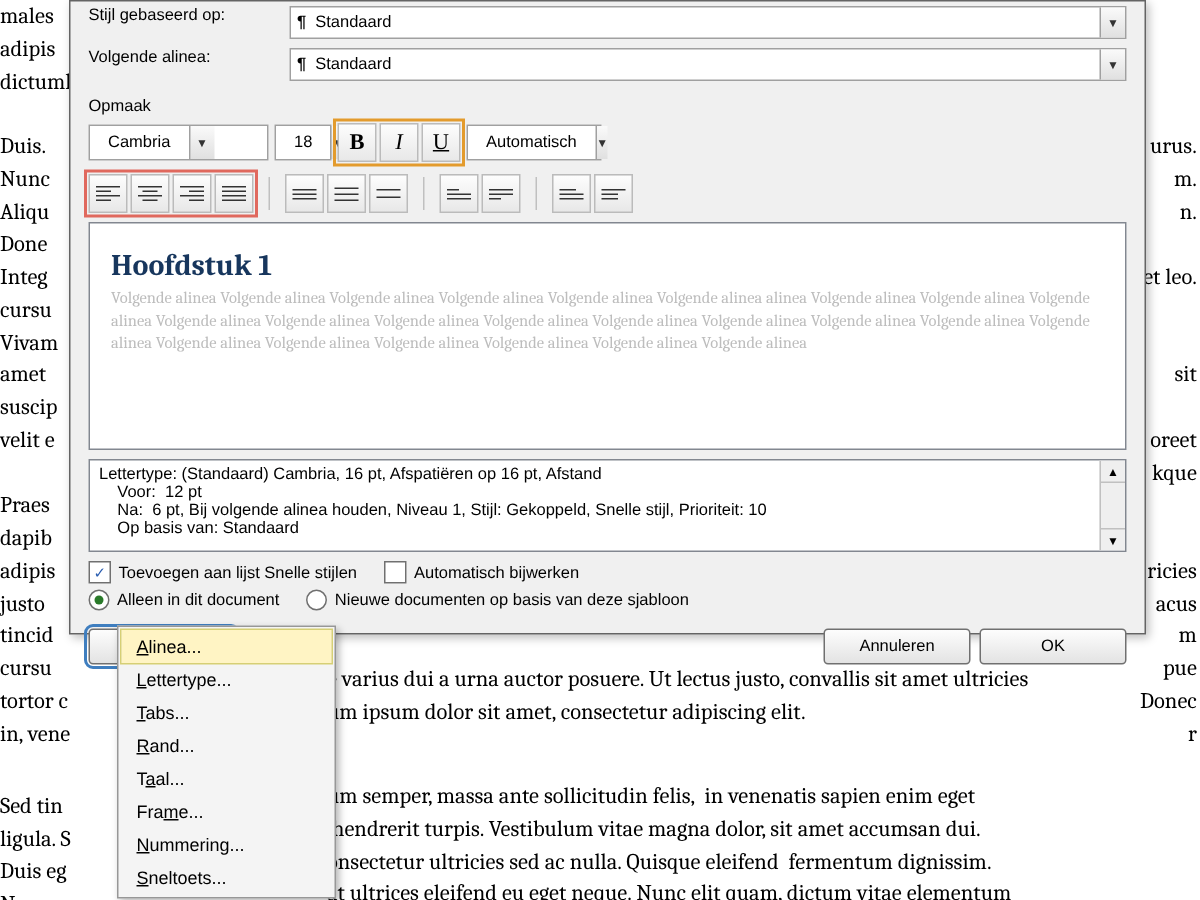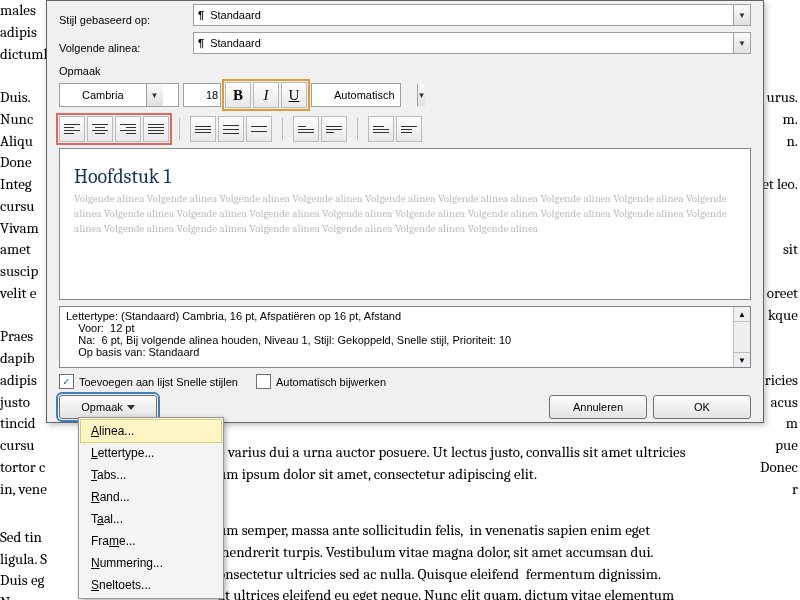--- a/index.html
+++ b/index.html
@@ -1,27 +1,27 @@
 <!DOCTYPE html>
 <html><head>
 <meta charset="utf-8">
 <style>
 html,body{margin:0;padding:0;font-family:"Segoe UI",Tahoma,sans-serif;font-size:11px;color:#000;background:#fff;width:800px;height:600px;overflow:hidden}
 .doc-bg{position:absolute;inset:0;font-family:Cambria,Georgia,serif;font-size:15px;line-height:1.45;padding:6px 8px;color:#000;white-space:pre-wrap}
-.bold{font-weight:normal}
+.bold{font-weight:bold}
 .dialog{position:absolute;left:46px;top:0;width:716px;height:421px;background:#f0f0f0;border:1px solid #646464;box-shadow:2px 2px 6px rgba(0,0,0,.25)}
-.row{display:flex;align-items:flex-end;gap:6px;padding:3px 12px}
+.row{display:flex;align-items:flex-start;gap:6px;padding:3px 12px}
 .lbl{width:128px;color:#000}
 .combo{flex:1;display:flex;align-items:center;background:#fff;border:1px solid #a0a0a0;height:20px;padding:0 4px;position:relative}
 .combo .para-mark{color:#000;margin-right:6px;font-weight:bold}
 .combo .arrow{position:absolute;right:0;top:0;width:16px;height:100%;border-left:1px solid #a0a0a0;background:linear-gradient(#fafafa,#e0e0e0);display:flex;align-items:center;justify-content:center}
 .section-lbl{padding:8px 12px 2px;color:#000}
 .toolbar{display:flex;align-items:center;gap:4px;padding:3px 12px}
 .tb-sel{display:flex;align-items:center;background:#fff;border:1px solid #a0a0a0;height:22px}
-.tb-sel .txt{padding:0 22px}
+.tb-sel .txt{padding:0 12px}
 .tb-sel .dd{width:16px;height:100%;border-left:1px solid #a0a0a0;background:linear-gradient(#fafafa,#e0e0e0);display:flex;align-items:center;justify-content:center}
 .fontname{width:118px}
 .fontsize{width:36px}
 .atxt{width:88px}
 .fmt-btn{width:24px;height:24px;border:1px solid #bbb;background:linear-gradient(#fdfdfd,#e8e8e8);display:flex;align-items:center;justify-content:center;font-family:"Times New Roman",serif;font-size:15px}
 .fmt-btn.b{font-weight:bold}
 .fmt-btn.i{font-style:italic}
 .fmt-btn.u{text-decoration:underline}
 .grp{display:flex;gap:2px}
 .hi-orange{outline:2px solid #e39b2d;outline-offset:1px}
@@ -294,20 +294,30 @@
     <div class="chk">
       <div class="chkbox">✓</div>
       <span>Toevoegen aan lijst Snelle stijlen</span>
     </div>
     <div class="chk">
       <div class="chkbox"></div>
       <span>Automatisch bijwerken</span>
     </div>
   </div>
 
+  <div class="radios">
+    <div class="rad">
+      <div class="radbox on"></div>
+      <span>Alleen in dit document</span>
+    </div>
+    <div class="rad">
+      <div class="radbox"></div>
+      <span>Nieuwe documenten op basis van deze sjabloon</span>
+    </div>
+  </div>
 
   <div class="btnbar">
     <div class="win-btn opmaak-btn hi-blue">
       <span>Opmaak</span>
       <span class="caret"></span>
     </div>
     <div style="display:flex;gap:6px">
       <div class="win-btn">
           <span>Annuleren</span>
         </div>

